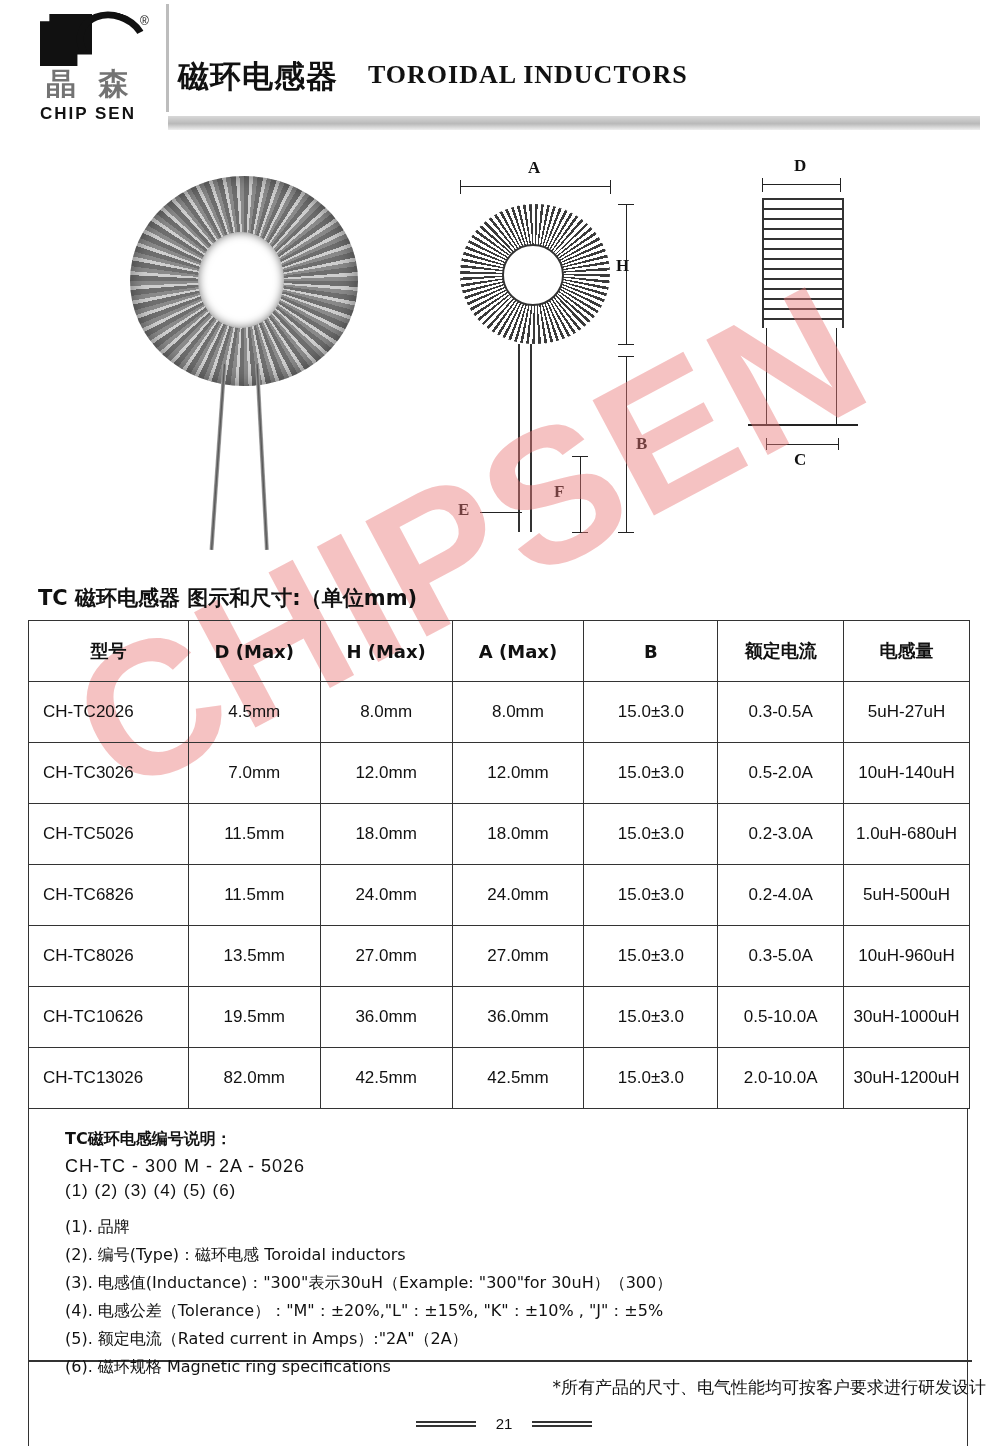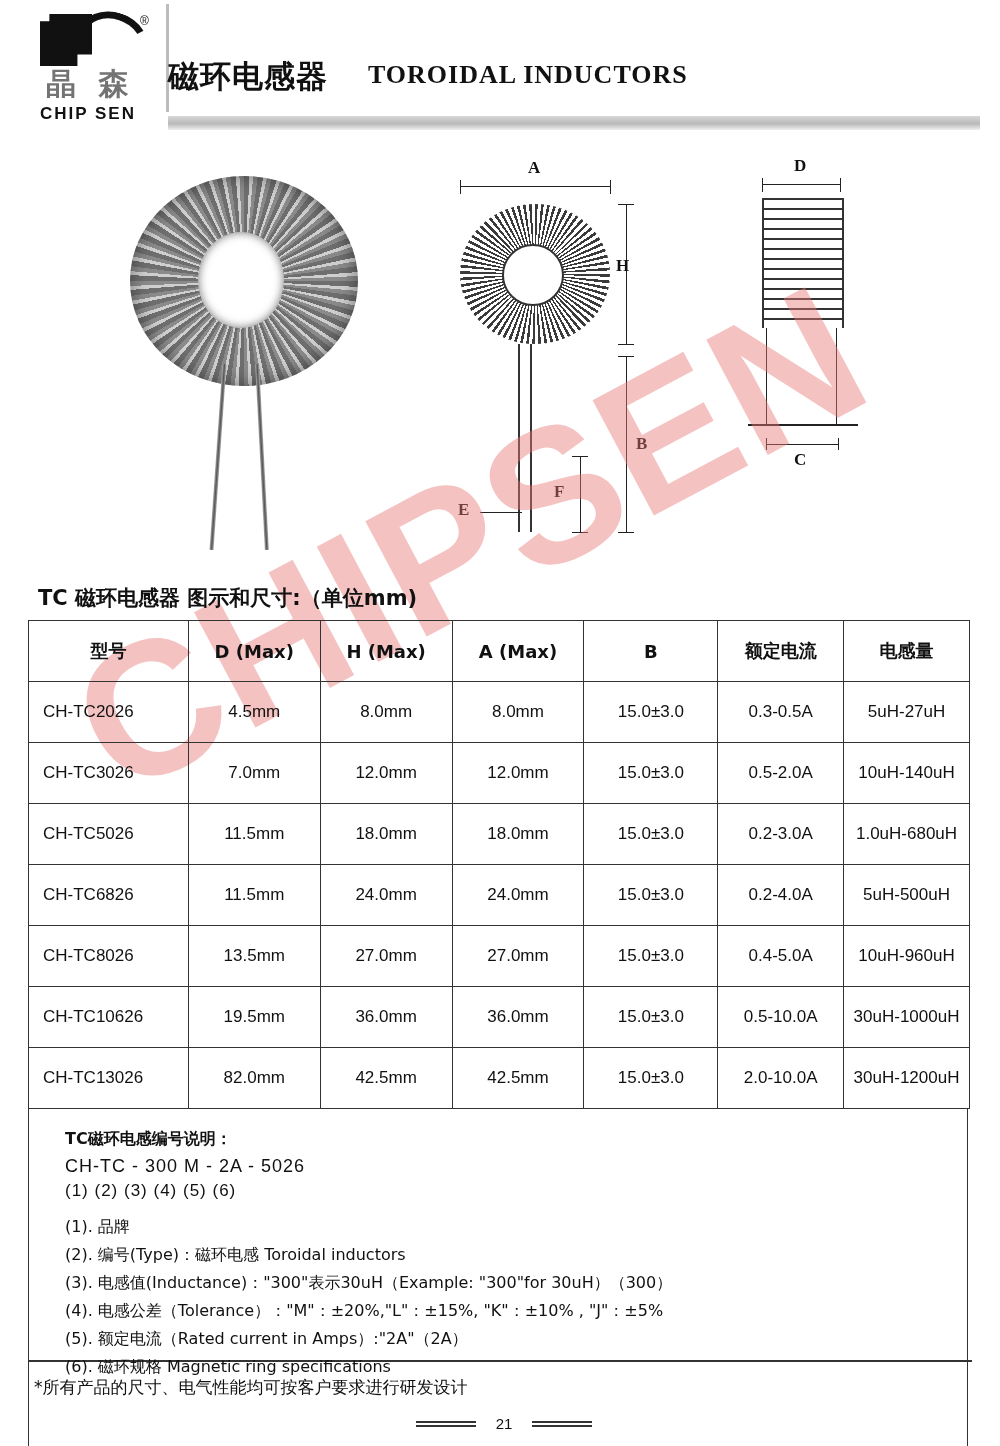--- a/index.html
+++ b/index.html
@@ -42,21 +42,21 @@
     letter-spacing:6px;color:#737373;font-family:"DejaVu Sans", sans-serif;
   }
   .logo-en{
     position:absolute;left:12px;top:96px;font-size:17px;font-weight:bold;
     letter-spacing:2px;color:#111;
   }
   .logo-sep{
     position:absolute;left:166px;top:4px;width:3px;height:108px;background:#bdbdbd;
   }
   .title-cn{
-    position:absolute;left:168px;top:56px;font-size:31px;font-weight:bold;
+    position:absolute;left:178px;top:56px;font-size:31px;font-weight:bold;
     font-family:"DejaVu Sans", sans-serif;letter-spacing:1px;
   }
   .title-en{
     position:absolute;left:368px;top:60px;font-size:26px;font-weight:bold;
     font-family:"Liberation Serif", serif;letter-spacing:1px;
   }
   .header-bar{
     position:absolute;left:168px;top:116px;width:812px;height:14px;
     background:linear-gradient(180deg,#d8d8d8 0%, #b9b9b9 55%, #efefef 100%);
   }
@@ -183,21 +183,21 @@
   }
 
   
   .footer{
     position:absolute;left:0;bottom:0;width:1000px;
   }
   .footer-rule{
     width:944px;height:2px;background:#333;margin:0 28px;
   }
   .footer-note{
-    font-size:17px;margin:14px 14px 0 34px;font-family:"DejaVu Sans", sans-serif;
+    font-size:17px;margin:14px 14px 0 34px;font-family:"DejaVu Sans", sans-serif;text-align:right;
   }
   .page-no{
     text-align:center;font-size:15px;margin:16px 0 14px 8px;position:relative;
   }
   .page-no .bars{
     display:inline-block;position:relative;padding:0 22px;
   }
   .page-no .bars:before,.page-no .bars:after{
     content:"";position:absolute;top:6px;width:60px;height:2px;background:#333;
   }
@@ -346,21 +346,21 @@
         <td>15.0±3.0</td>
         <td>0.2-4.0A</td>
         <td>5uH-500uH</td>
       </tr>
       <tr>
         <td class="model">CH-TC8026</td>
         <td>13.5mm</td>
         <td>27.0mm</td>
         <td>27.0mm</td>
         <td>15.0±3.0</td>
-        <td>0.4-5.0A</td>
+        <td>0.3-5.0A</td>
         <td>10uH-960uH</td>
       </tr>
       <tr>
         <td class="model">CH-TC10626</td>
         <td>19.5mm</td>
         <td>36.0mm</td>
         <td>36.0mm</td>
         <td>15.0±3.0</td>
         <td>0.5-10.0A</td>
         <td>30uH-1000uH</td>

